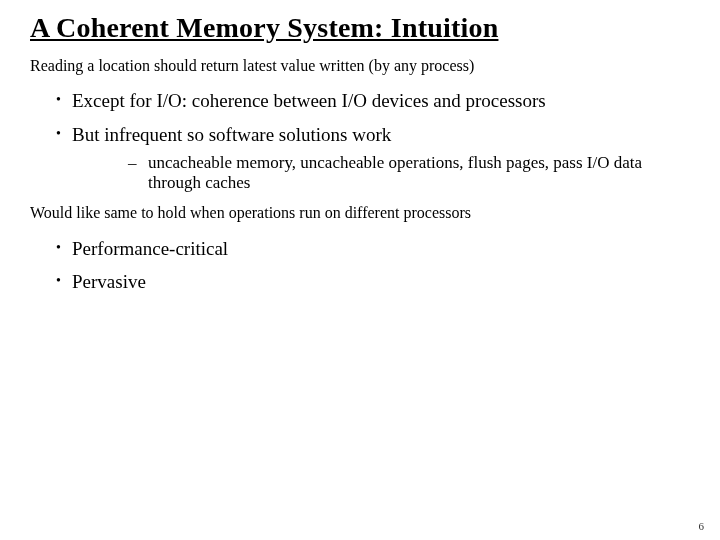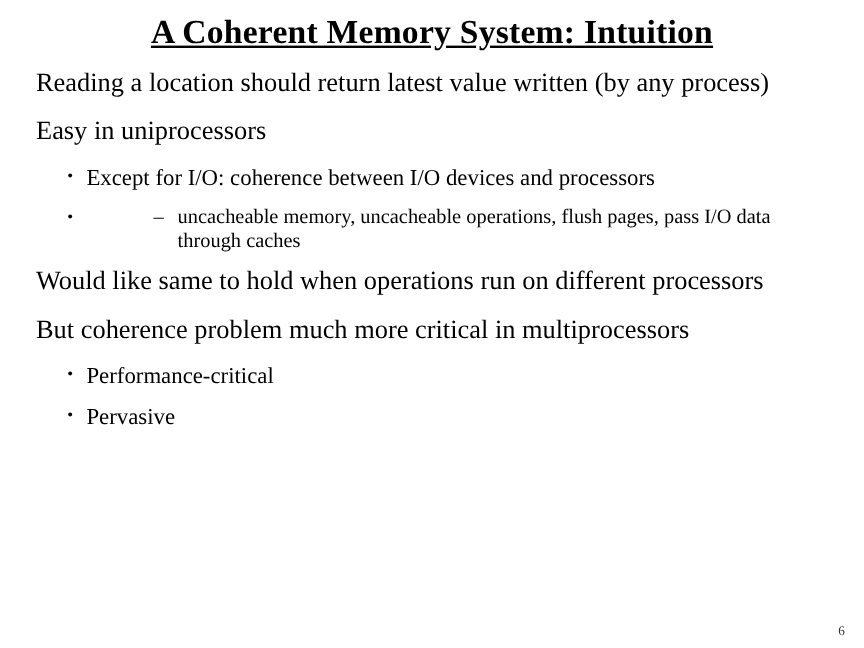--- a/index.html
+++ b/index.html
@@ -14,27 +14,27 @@
     box-sizing: border-box;
   }
   .slide {
     padding: 12px 30px 10px 30px;
     box-sizing: border-box;
     width: 100%;
     height: 100%;
   }
   .title {
     font-size: 28px;
-    text-align: center;
+    text-align: left;
     text-decoration: underline;
     margin: 0 0 12px 0;
     letter-spacing: 0.2px;
   }
   .body-text {
-    font-size: 22px;
+    font-size: 16px;
     margin: 0 0 14px 0;
     line-height: 1.2;
   }
   ul.bullets {
     list-style: none;
     padding: 0;
     margin: 0 0 10px 0;
   }
   ul.bullets > li {
     position: relative;
@@ -77,32 +77,31 @@
   }
 </style>
 </head>
 <body>
 
 <div class="slide">
   <h1 class="title">A Coherent Memory System:  Intuition</h1>
 
   <p class="body-text">Reading a location should return latest value written (by any process)</p>
 
-  <p class="body-text">Easy in uniprocessors</p>
   <ul class="bullets">
     <li>Except for I/O: coherence between I/O devices and processors</li>
     <li>
+      <span>But infrequent so software solutions work</span>
       <ul class="sub">
         <li>uncacheable memory, uncacheable operations, flush pages, pass I/O data through caches</li>
       </ul>
     </li>
   </ul>
 
   <p class="body-text">Would like same to hold when operations run on different processors</p>
 
-  <p class="body-text">But coherence problem much more critical in multiprocessors</p>
   <ul class="bullets">
     <li>Performance-critical</li>
     <li>Pervasive</li>
   </ul>
 </div>
 
 <div class="page-num">6</div>
 
 </body></html>

